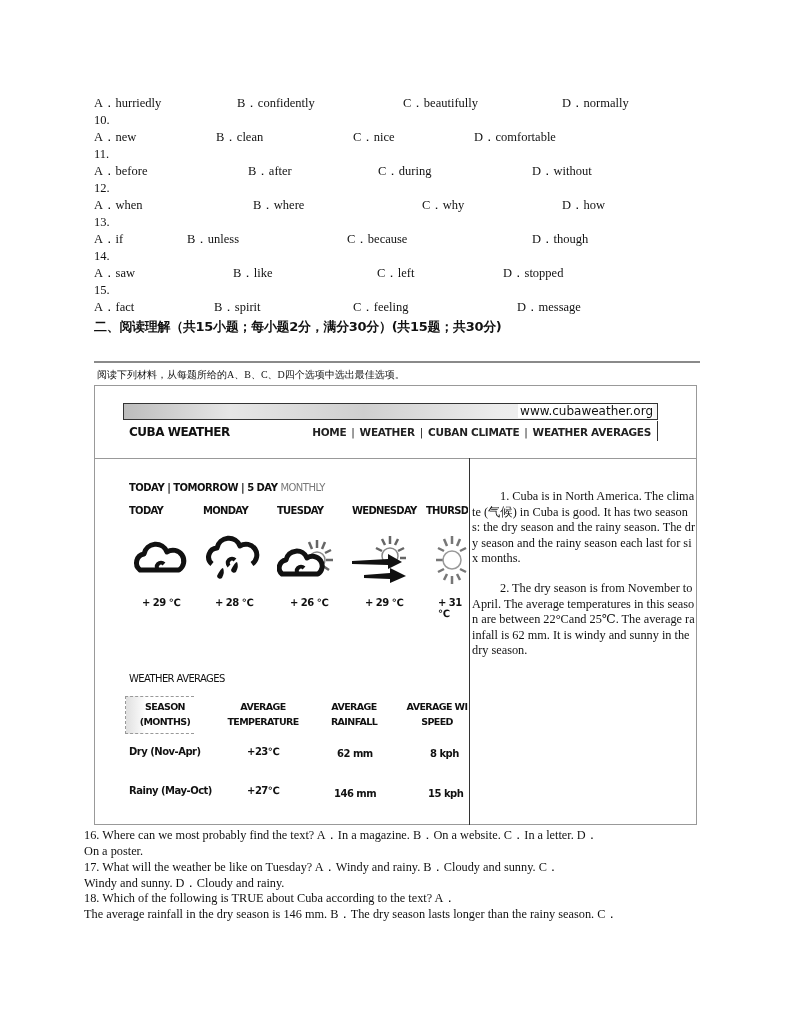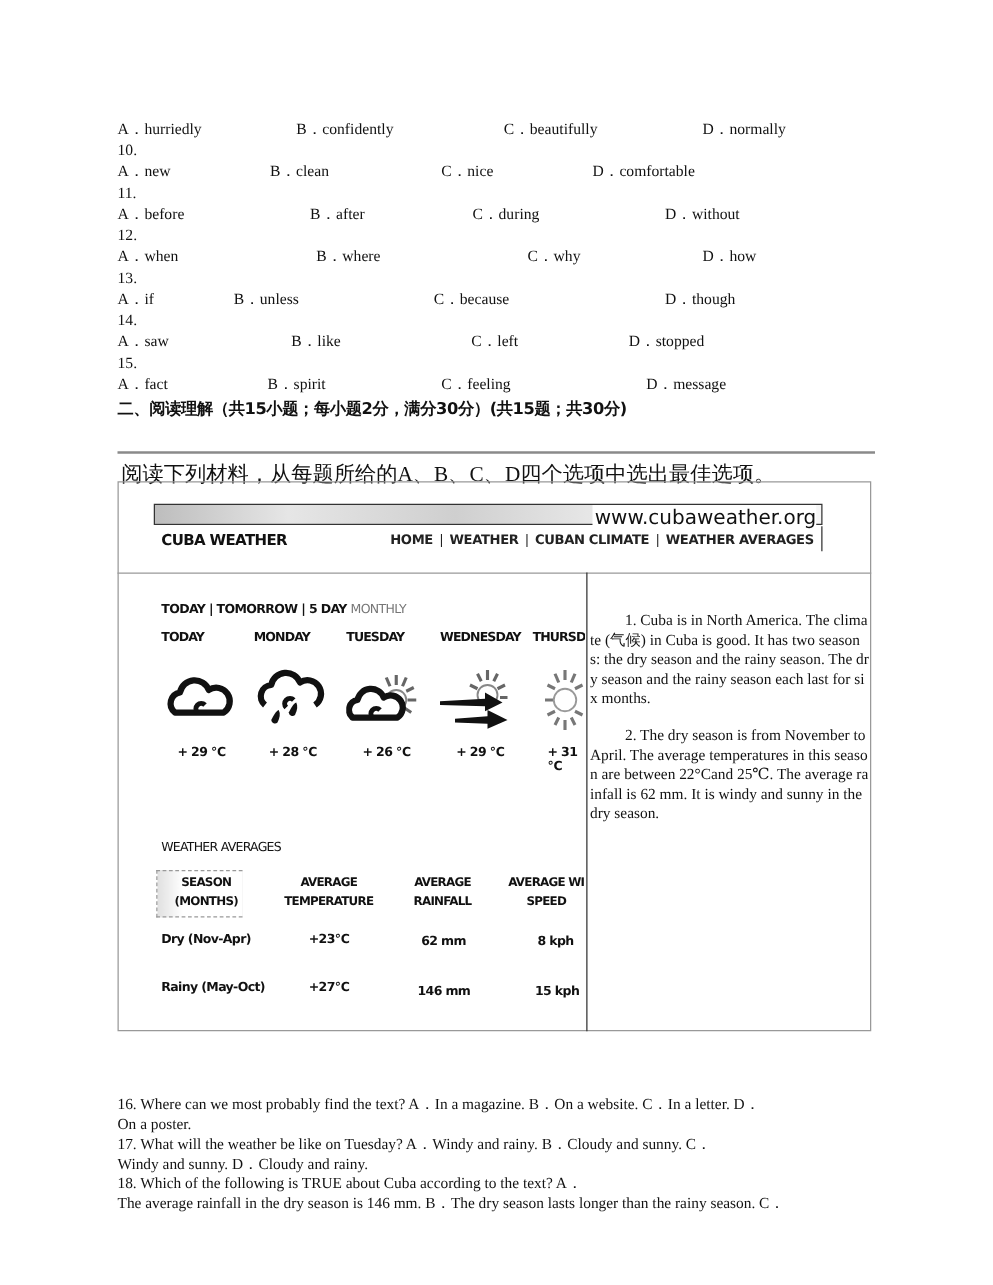--- a/index.html
+++ b/index.html
@@ -3,30 +3,30 @@
 <meta charset="utf-8">
 <style>
   html, body { margin: 0; padding: 0; background: #ffffff; }
   body { width: 794px; height: 1028px; position: relative; overflow: hidden;
          font-family: "Liberation Serif", "DejaVu Serif", serif; color: #111; }
   .line { position: absolute; left: 94px; font-size: 12.5px; line-height: 14px; white-space: nowrap; }
   .opt { position: absolute; font-size: 12.5px; line-height: 14px; white-space: nowrap; }
   .section-title { position: absolute; left: 94px; top: 318px; font-size: 13px; font-weight: bold;
                    font-family: "DejaVu Sans", sans-serif; letter-spacing: -0.3px; }
   .hr { position: absolute; left: 94px; top: 361px; width: 606px; height: 2px; background: #8a8a8a; }
-  .instr { position: absolute; left: 97px; top: 368px; font-size: 17px; }
+  .instr { position: absolute; left: 97px; top: 368px; font-size: 10px; }
   .frame { position: absolute; left: 94px; top: 385px; width: 603px; height: 440px;
            border: 1.5px solid #999; box-sizing: border-box; }
   .frame-split-h { position: absolute; left: 94px; top: 458px; width: 603px; height: 1px; background: #999; }
   .frame-split-v { position: absolute; left: 469px; top: 458px; width: 1px; height: 367px; background: #333; }
   .urlbar { position: absolute; left: 123px; top: 403px; width: 535px; height: 17px;
             border: 1.5px solid #333; box-sizing: border-box;
             background: linear-gradient(90deg,#bdbdbd,#e6e6e6 20%,#cfcfcf 45%,#ececec 70%,#f6f6f6); }
   .url { position: absolute; right: 4px; top: 0px; font-family: "DejaVu Sans", sans-serif;
-         font-size: 16px; color: #111; background: #fff; padding-left: 2px; }
+         font-size: 12px; color: #111; background: #fff; padding-left: 2px; }
   .sitebar { position: absolute; left: 123px; top: 421px; width: 535px; height: 20px;
              border-right: 1.5px solid #333; box-sizing: border-box; }
   .brand { position: absolute; left: 6px; top: 4px; font-family: "DejaVu Sans", sans-serif;
            font-weight: bold; font-size: 12px; letter-spacing: -0.5px; }
   .nav { position: absolute; right: 6px; top: 5px; font-family: "DejaVu Sans", sans-serif;
          font-size: 10.5px; font-weight: bold; letter-spacing: -0.3px; color: #222; }
   .nav span.sep { padding: 0 5px; font-weight: normal; }
   .sans { font-family: "DejaVu Sans", sans-serif; }
   .tabs { position: absolute; left: 129px; top: 482px; font-size: 10px; font-weight: bold; letter-spacing: -0.5px; }
   .tabs .faint { color: #777; font-weight: normal; }
@@ -34,21 +34,21 @@
   .temp { position: absolute; top: 597px; font-size: 10px; font-weight: bold; letter-spacing: -0.5px; }
   .icon { position: absolute; top: 530px; width: 60px; height: 60px; }
   .avg-title { position: absolute; left: 129px; top: 673px; font-size: 10px; letter-spacing: -0.6px; }
   .th { position: absolute; top: 699px; font-size: 9.5px; font-weight: bold; text-align: center; letter-spacing: -0.6px; line-height: 15px; }
   .season-box { position: absolute; left: 125px; top: 696px; width: 68px; height: 36px;
                 border: 1px dashed #999; border-right: none; background: linear-gradient(90deg,#e0e0e0,#fff 30%); }
   .td { position: absolute; font-size: 10px; font-weight: bold; letter-spacing: -0.5px; }
   .article { position: absolute; left: 472px; top: 485px; width: 224px; font-size: 12.3px; line-height: 15.6px;
              word-break: break-all; }
   .article p { margin: 4px 0 14px 0; text-indent: 28px; }
-  .q { position: absolute; left: 94px; font-size: 12.3px; line-height: 14px; white-space: nowrap; margin-top: 48px; }
+  .q { position: absolute; left: 84px; font-size: 12.3px; line-height: 14px; white-space: nowrap; }
 </style>
 </head>
 <body>
 
 <div>
   <span class="opt" style="left:94px;top:96px">A．hurriedly</span>
   <span class="opt" style="left:237px;top:96px">B．confidently</span>
   <span class="opt" style="left:403px;top:96px">C．beautifully</span>
   <span class="opt" style="left:562px;top:96px">D．normally</span>
 </div>

